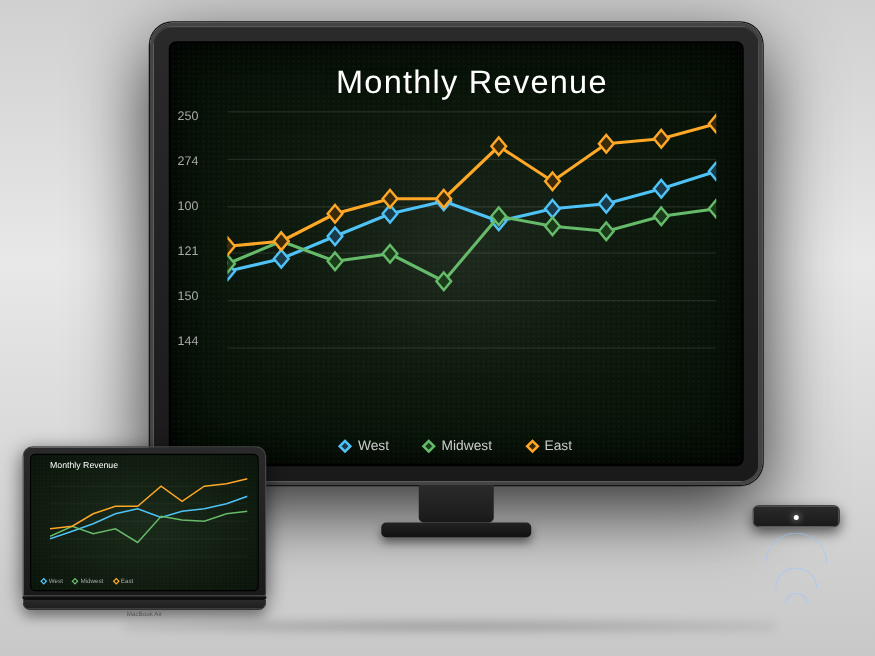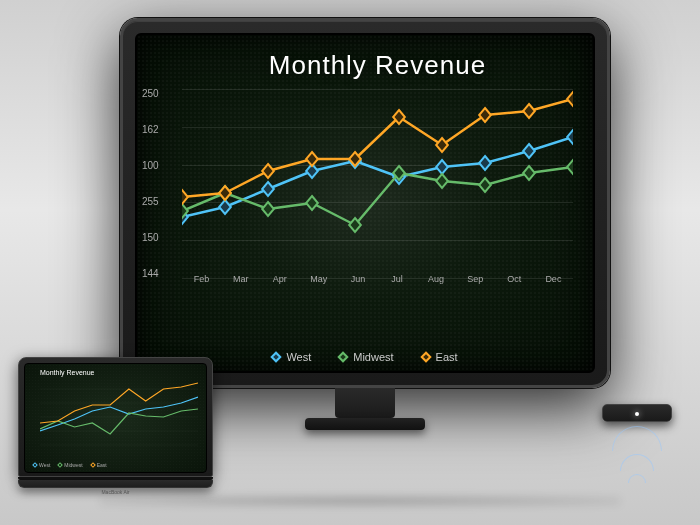--- a/index.html
+++ b/index.html
@@ -341,23 +341,23 @@
   <div class="tv-bezel">
     <div class="tv-screen">
       <div class="chart-area">
         <h1 class="chart-title">Monthly Revenue</h1>
 
         <div class="chart-body">
 
           <div class="y-axis">
             <span class="y-label">144</span>
             <span class="y-label">150</span>
-            <span class="y-label">255</span>
+            <span class="y-label">121</span>
             <span class="y-label">100</span>
-            <span class="y-label">162</span>
+            <span class="y-label">274</span>
             <span class="y-label">250</span>
           </div>
 
           <div class="grid-lines">
             <div class="grid-line"></div>
             <div class="grid-line"></div>
             <div class="grid-line"></div>
             <div class="grid-line"></div>
             <div class="grid-line"></div>
             <div class="grid-line"></div>
@@ -398,32 +398,20 @@
             <polygon points="88,75 94,82 88,89 82,82" fill="#3a2a0a" stroke="#ffa726" stroke-width="2"></polygon>
             <polygon points="133,63 139,70 133,77 127,70" fill="#3a2a0a" stroke="#ffa726" stroke-width="2"></polygon>
             <polygon points="177,63 183,70 177,77 171,70" fill="#3a2a0a" stroke="#ffa726" stroke-width="2"></polygon>
             <polygon points="222,21 228,28 222,35 216,28" fill="#3a2a0a" stroke="#ffa726" stroke-width="2"></polygon>
             <polygon points="266,49 272,56 266,63 260,56" fill="#3a2a0a" stroke="#ffa726" stroke-width="2"></polygon>
             <polygon points="310,19 316,26 310,33 304,26" fill="#3a2a0a" stroke="#ffa726" stroke-width="2"></polygon>
             <polygon points="355,15 361,22 355,29 349,22" fill="#3a2a0a" stroke="#ffa726" stroke-width="2"></polygon>
             <polygon points="400,3 406,10 400,17 394,10" fill="#3a2a0a" stroke="#ffa726" stroke-width="2"></polygon>
           </svg>
 
-          <div class="x-axis-labels">
-            <span class="x-label">Feb</span>
-            <span class="x-label">Mar</span>
-            <span class="x-label">Apr</span>
-            <span class="x-label">May</span>
-            <span class="x-label">Jun</span>
-            <span class="x-label">Jul</span>
-            <span class="x-label">Aug</span>
-            <span class="x-label">Sep</span>
-            <span class="x-label">Oct</span>
-            <span class="x-label">Dec</span>
-          </div>
         </div>
 
         <div class="chart-legend">
           <div class="legend-item">
             <div class="legend-diamond west"></div>
             <span>West</span>
           </div>
           <div class="legend-item">
             <div class="legend-diamond midwest"></div>
             <span>Midwest</span>

